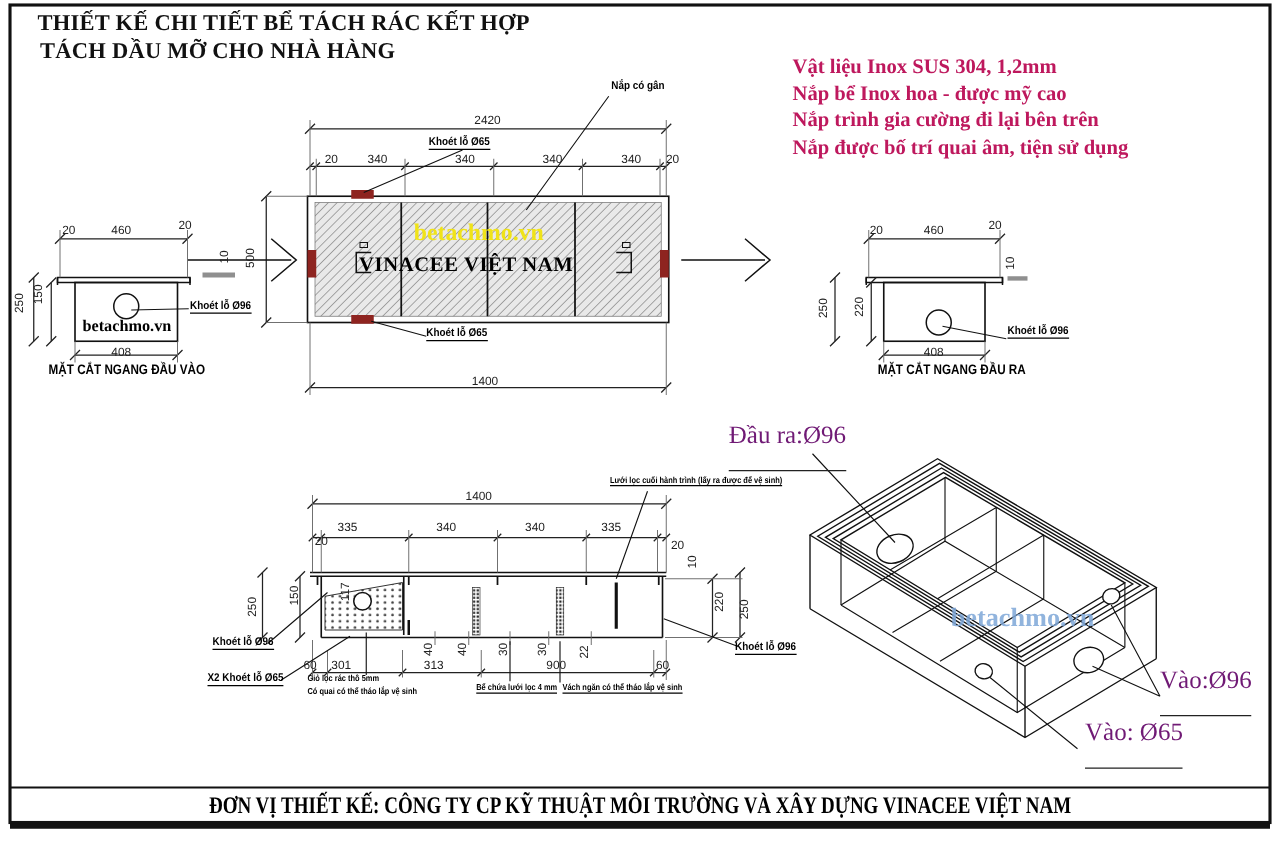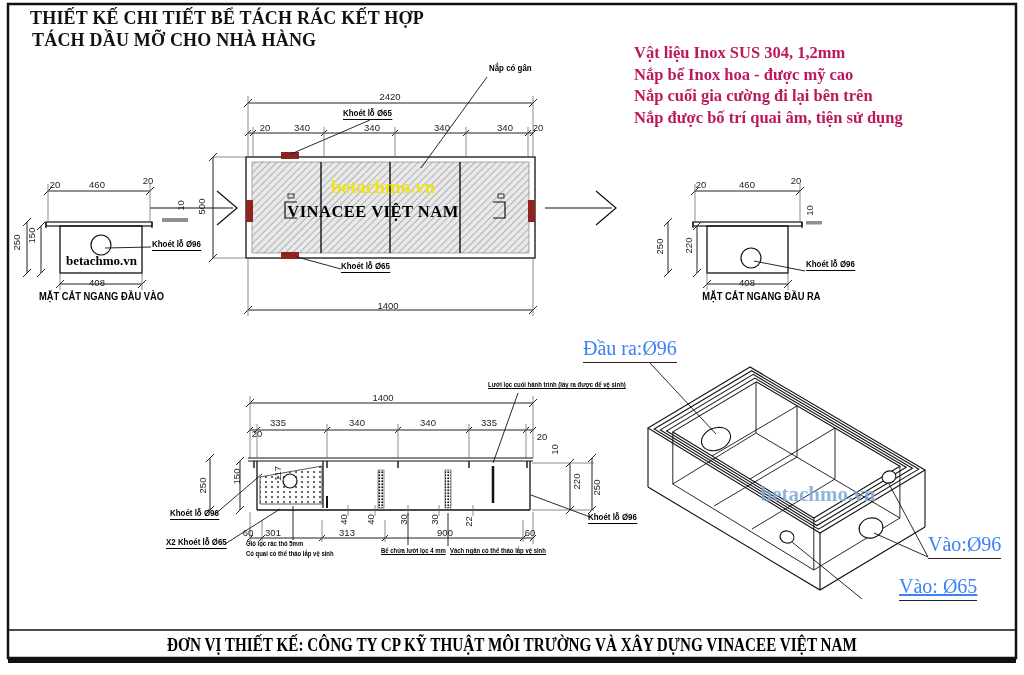--- a/index.html
+++ b/index.html
@@ -14,21 +14,21 @@
   .tiny{font:bold 7px "Liberation Sans",sans-serif;color:#000;transform:scaleX(.85);transform-origin:left center;}
   .tiny.u{border-bottom:.5px solid #000;}
   .dim{font:9.5px "Liberation Sans",sans-serif;color:#222;text-align:center;}
   .vdim{font:9.5px "Liberation Sans",sans-serif;color:#222;text-align:center;transform:rotate(-90deg);}
   .cap{font:bold 11px "Liberation Sans",sans-serif;color:#000;text-align:center;transform:scaleX(.85);}
   .wm-y{font:bold 19px "Liberation Serif",serif;text-align:center;}
   .wm-b{font:bold 21px "Liberation Serif",serif;opacity:.85;text-align:center;}
   .wm-k{font:bold 13px "Liberation Serif",serif;color:#000;text-align:center;}
   .company{font:bold 16.5px "Liberation Serif",serif;color:#000;text-align:center;letter-spacing:.5px;}
   .phone{font:bold 18px "Liberation Serif",serif;color:#000;text-align:center;letter-spacing:1px;}
-  .isolbl{font:20px "Liberation Serif",serif;color:#3b82f6;border-bottom:1.2px solid #222;padding-bottom:2px;}
+  .isolbl{font:20px "Liberation Serif",serif;color:#701a75;border-bottom:1.2px solid #222;padding-bottom:16px;}
   .footer{font:bold 19px "Liberation Serif",serif;color:#000;text-align:center;transform:scaleX(.8);transform-origin:center;}
 </style>
 </head>
 <body>
 
 <div class="canvas">
 
 <svg width="1024" height="675" viewBox="0 0 1024 675">
   <defs>
     <pattern id="hatch" width="5" height="5" patternUnits="userSpaceOnUse" patternTransform="rotate(45)">
@@ -200,21 +200,21 @@
     </g>
   </g>
 </svg>
 
 <div class="abs title" style="left:30px;top:8px;">THIẾT KẾ CHI TIẾT BỂ TÁCH RÁC KẾT HỢP</div>
 <div class="abs title" style="left:32px;top:30px;">TÁCH DẦU MỠ CHO NHÀ HÀNG</div>
 
 <div class="abs specs" style="left:634px;top:42px;">
   <div>Vật liệu Inox SUS 304, 1,2mm</div>
   <div>Nắp bể Inox hoa - được mỹ cao</div>
-  <div>Nắp cuối gia cường đi lại bên trên</div>
+  <div>Nắp trình gia cường đi lại bên trên</div>
   <div>Nắp được bố trí quai âm, tiện sử dụng</div>
 </div>
 
 <div class="abs dim" style="left:375px;top:91px;width:30px;">2420</div>
 <div class="abs dim" style="left:257px;top:122px;width:16px;">20</div>
 <div class="abs dim" style="left:289px;top:122px;width:26px;">340</div>
 <div class="abs dim" style="left:359px;top:122px;width:26px;">340</div>
 <div class="abs dim" style="left:429px;top:122px;width:26px;">340</div>
 <div class="abs dim" style="left:492px;top:122px;width:26px;">340</div>
 <div class="abs dim" style="left:530px;top:122px;width:16px;">20</div>
@@ -274,18 +274,18 @@
 <div class="abs lbl u" style="left:170px;top:508px;">Khoét lỗ Ø96</div>
 <div class="abs lbl u" style="left:166px;top:537px;">X2 Khoét lỗ Ø65</div>
 <div class="abs lbl u" style="left:588px;top:512px;">Khoét lỗ Ø96</div>
 <div class="abs tiny" style="left:246px;top:540px;">Giỏ lọc rác thô 5mm</div>
 <div class="abs tiny" style="left:246px;top:550px;">Có quai có thể tháo lắp vệ sinh</div>
 <div class="abs tiny u" style="left:381px;top:547px;">Bể chứa lưới lọc 4 mm</div>
 <div class="abs tiny u" style="left:450px;top:547px;">Vách ngăn có thể tháo lắp vệ sinh</div>
 
 <div class="abs isolbl" style="left:583px;top:337px;">Đầu ra:Ø96</div>
 <div class="abs isolbl" style="left:928px;top:533px;">Vào:Ø96</div>
-<div class="abs isolbl" style="left:899px;top:575px;text-decoration:underline;">Vào: Ø65</div>
+<div class="abs isolbl" style="left:868px;top:575px;">Vào: Ø65</div>
 <div class="abs wm-b" style="left: 752px; top: 482px; width: 132px; color: rgb(126, 167, 216);">betachmo.vn</div>
 
 <div class="abs footer" style="left:8px;top:634px;width:1008px;">ĐƠN VỊ THIẾT KẾ: CÔNG TY CP KỸ THUẬT MÔI TRƯỜNG VÀ XÂY DỰNG VINACEE VIỆT NAM</div>
 
 </div>
 
 </body></html>

